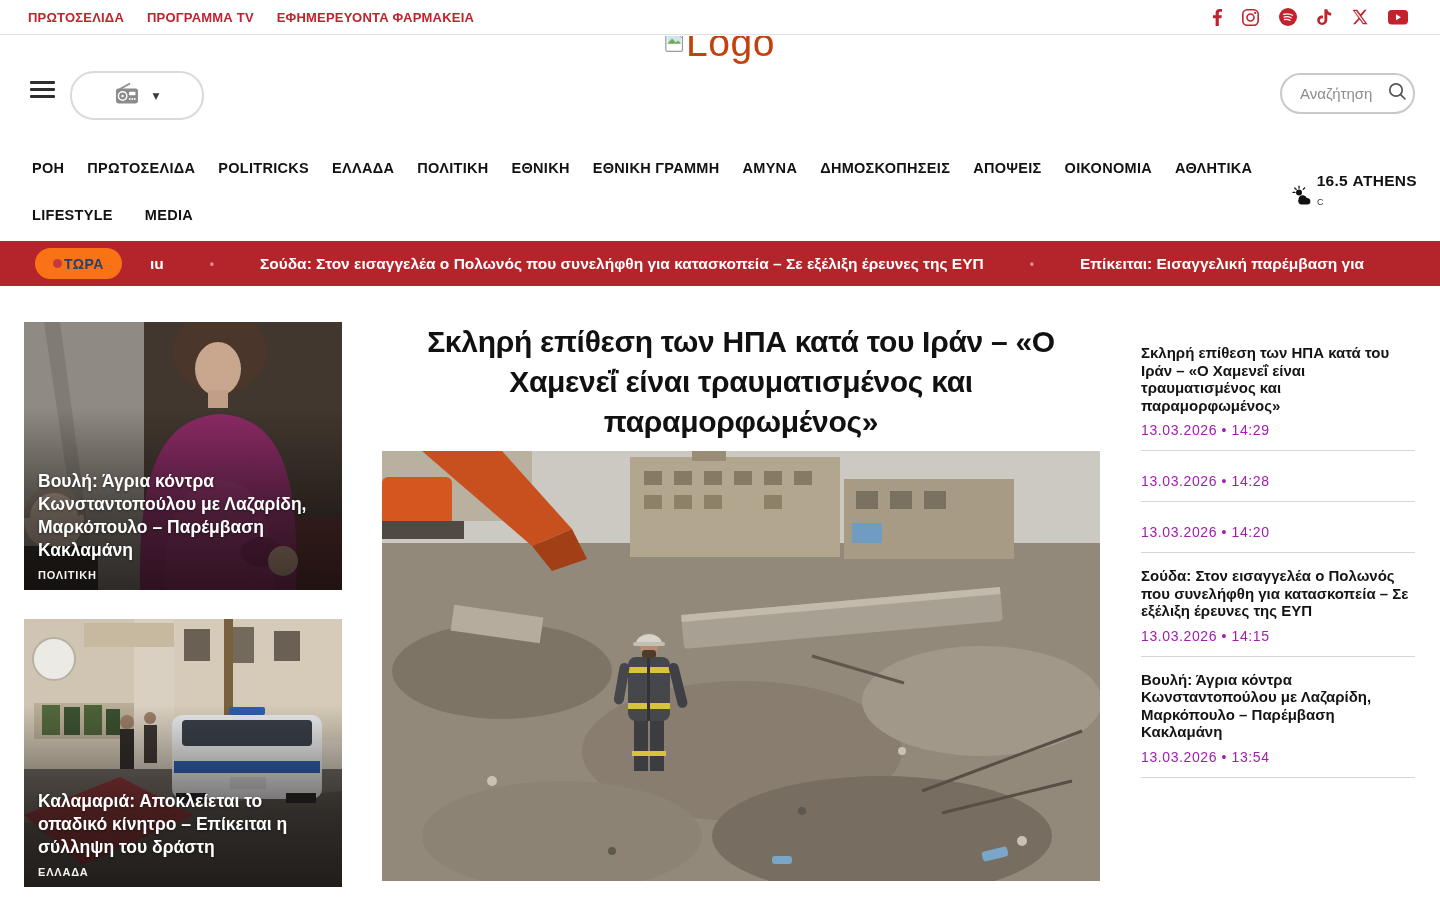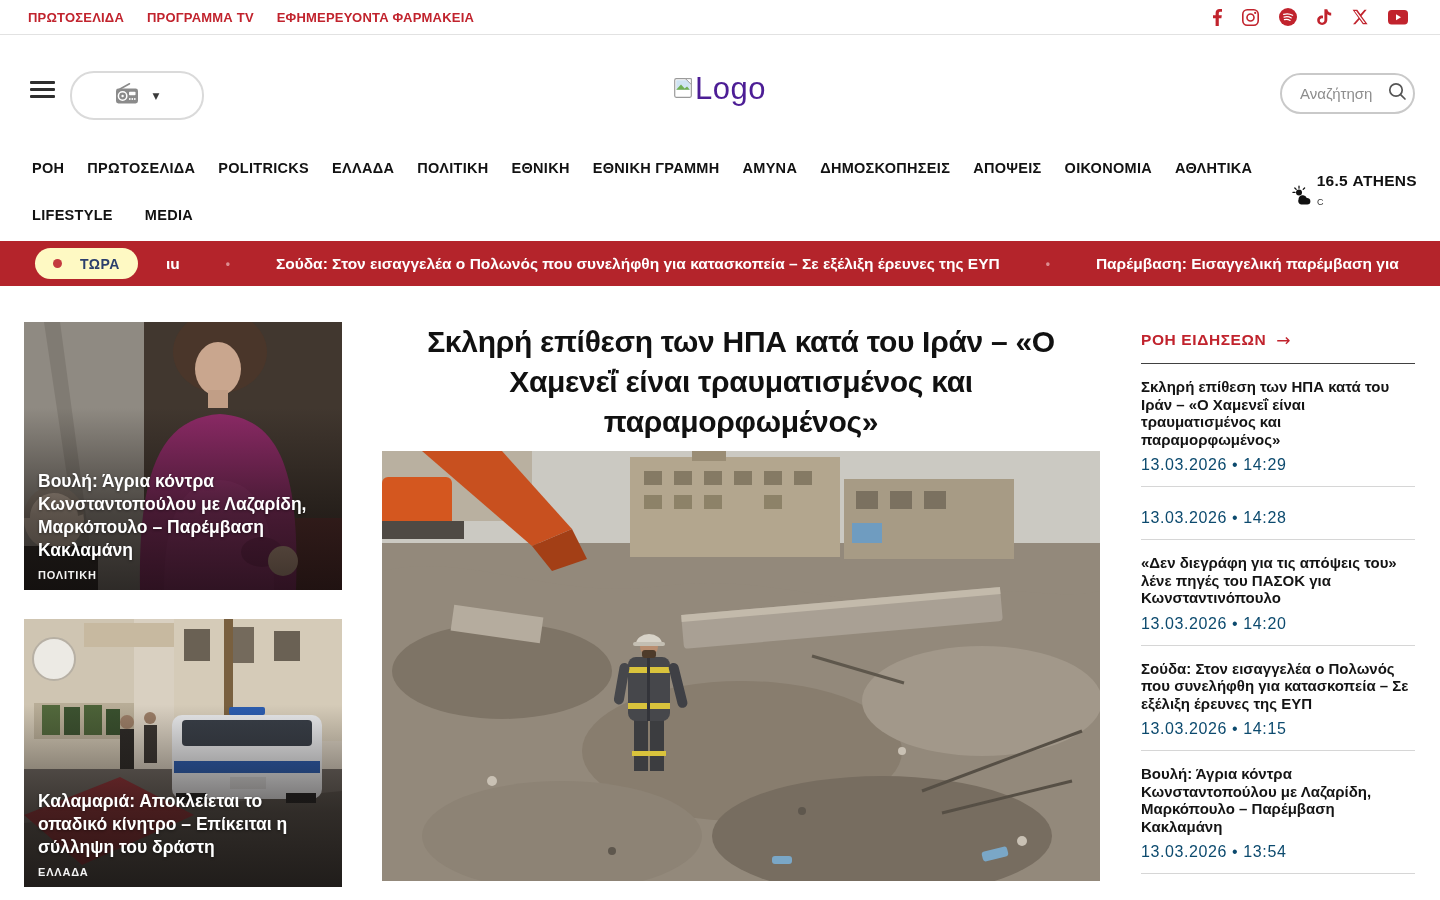--- a/index.html
+++ b/index.html
@@ -17,40 +17,40 @@
   .social svg{display:block;}
 
   
   .header{position:absolute;top:36px;left:0;right:0;height:114px;background:#fff;overflow:hidden;}
   .hamburger{position:absolute;left:30px;top:45px;width:25px;height:17px;display:flex;flex-direction:column;justify-content:space-between;cursor:pointer;background:none;border:0;padding:0;}
   .hamburger span{display:block;height:2.6px;background:#2e2e2e;border-radius:1px;}
   .radio-pill{position:absolute;left:70px;top:35px;width:130px;height:45px;border:2px solid #dadada;border-radius:24px;
               background:#fff;display:flex;align-items:center;justify-content:center;gap:13px;cursor:pointer;}
   .caret{font-family:"DejaVu Sans",sans-serif;font-size:9px;color:#3a3a3a;}
   .logo-wrap{position:absolute;left:50%;top:-10px;transform:translateX(-50%);display:flex;align-items:flex-end;gap:3px;cursor:pointer;}
-  .logo-text{font-size:31px;line-height:33px;color:#4c1d95;letter-spacing:.5px;margin-top:46px;}
+  .logo-text{font-size:39px;line-height:33px;color:#c2410c;letter-spacing:.5px;}
   .logo-broken{margin-bottom:3px;}
   .search-pill{position:absolute;right:25px;top:37px;width:135px;height:41px;border:2px solid #c9c9c9;border-radius:22px;
                display:flex;align-items:center;justify-content:space-between;padding:0 13px 0 16px;box-sizing:border-box;background:#fff;}
   .search-pill input{border:0;outline:0;width:86px;font-size:15px;color:#6d28d9;font-family:"Liberation Sans",sans-serif;background:transparent;}
   .search-pill input::placeholder{color:#8d8d8d;opacity:1;}
 
   
   .nav{position:absolute;top:150px;left:0;right:0;height:92px;background:#fff;}
   .nav-row1{position:absolute;left:32px;top:10px;display:flex;gap:23px;}
   .nav-row2{position:absolute;left:32px;top:57px;display:flex;gap:32px;}
   .nav a{font-weight:bold;font-size:14.5px;color:#121212;letter-spacing:.3px;white-space:nowrap;}
   .weather{position:absolute;right:23px;top:22px;width:120px;height:38px;}
   .w-line{position:absolute;right:0;top:0;font-weight:bold;font-size:15.5px;color:#111;white-space:nowrap;letter-spacing:.3px;margin-left:40px;}
   .w-icon{position:absolute;left:-5px;top:13px;}
   .w-unit{position:absolute;left:20px;top:25px;font-size:9px;color:#333;}
 
   
   .ticker{position:absolute;top:241px;left:0;right:0;height:45px;background:#b4242b;display:flex;align-items:center;overflow:hidden;}
-  .now-pill{margin-left:35px;flex:none;background:#fef9c3;border-radius:17px;height:31px;padding:0 18px;display:flex;align-items:center;gap:18px;}
+  .now-pill{margin-left:35px;flex:none;background:#f97316;border-radius:17px;height:31px;padding:0 18px;display:flex;align-items:center;gap:2px;}
   .now-dot{width:9px;height:9px;border-radius:50%;background:#c43a40;}
   .now-label{color:#2b3f6d;font-weight:bold;font-size:14px;letter-spacing:.5px;}
   .ticker-track{display:flex;align-items:center;white-space:nowrap;margin-left:28px;color:#fff;font-weight:bold;font-size:15.5px;}
   .ticker-sep{color:#dc8d90;margin:0 46px;font-size:12px;}
   .ticker-item{color:#fff;}
 
   
   .card{position:absolute;left:24px;width:318px;height:268px;overflow:hidden;background:#777;cursor:pointer;}
   .card1{top:322px;} .card2{top:619px;}
   .card svg{position:absolute;inset:0;}
@@ -65,21 +65,21 @@
   .main-img{position:absolute;left:382px;top:451px;width:718px;height:430px;background:#8d857a;overflow:hidden;cursor:pointer;}
   .main-img svg{display:block;}
 
   
   .sidebar{position:absolute;left:1141px;top:330px;width:274px;}
   .sb-head{display:flex;align-items:center;gap:10px;color:#c1232d;font-weight:bold;font-size:15.5px;letter-spacing:.6px;
            padding-bottom:13px;border-bottom:1px solid #414141;cursor:pointer;}
   .sb-arrow{font-family:"DejaVu Sans",sans-serif;font-size:17px;font-weight:normal;}
   .sb-item{padding:14px 0 12px;border-bottom:1px solid #d6d6d6;}
   .sb-title{font-weight:bold;font-size:15px;line-height:17.5px;color:#141414;cursor:pointer;}
-  .sb-date{margin-top:8px;color:#0c4a6e;font-size:16px;letter-spacing:.6px;}
+  .sb-date{margin-top:8px;color:#a21caf;font-size:14px;letter-spacing:.6px;}
 </style>
 </head>
 <body>
 
 <div class="page">
 
   <div class="topbar">
     <div class="topbar-links">
       <a>ΠΡΩΤΟΣΕΛΙΔΑ</a>
       <a>ΠΡΟΓΡΑΜΜΑ TV</a>
@@ -198,21 +198,21 @@
   <div class="ticker">
     <div class="now-pill">
       <span class="now-dot"></span>
       <span class="now-label">ΤΩΡΑ</span>
     </div>
     <div class="ticker-track">
       <a class="ticker-item">ιu</a>
       <span class="ticker-sep">•</span>
       <a class="ticker-item">Σούδα: Στον εισαγγελέα ο Πολωνός που συνελήφθη για κατασκοπεία – Σε εξέλιξη έρευνες της ΕΥΠ</a>
       <span class="ticker-sep">•</span>
-      <a class="ticker-item">Παρέμβαση: Εισαγγελική παρέμβαση για</a>
+      <a class="ticker-item">Επίκειται: Εισαγγελική παρέμβαση για</a>
     </div>
   </div>
 
   <a class="card card1">
     <svg viewBox="0 0 318 268">
       <rect width="318" height="268" fill="#6a6158"></rect>
       <rect x="0" y="0" width="120" height="268" fill="#8f8a82"></rect>
       <path d="M20 0 60 268 72 268 36 0z" fill="#716c63" opacity=".5"></path>
       <rect x="120" y="0" width="198" height="268" fill="#41372f"></rect>
       <rect x="170" y="196" width="148" height="72" fill="#5a2d2c"></rect>
@@ -329,34 +329,29 @@
       <rect x="238" y="212" width="10" height="42" rx="5" fill="#46474b" transform="rotate(10 243 214)"></rect>
       <rect x="286" y="212" width="10" height="46" rx="5" fill="#3f4045" transform="rotate(-14 291 214)"></rect>
       <circle cx="267" cy="196" r="9" fill="#b98e70"></circle>
       <rect x="260" y="199" width="14" height="8" rx="3" fill="#4e3b2a"></rect>
       <path d="M254 193 a13 10 0 0 1 26 0z" fill="#d8d3c8"></path>
       <rect x="251" y="191" width="32" height="4" rx="2" fill="#c3beb2"></rect>
     </svg>
   </a>
 
   <div class="sidebar">
-    <a class="sb-head">
-      <span>ΡΟΗ ΕΙΔΗΣΕΩΝ</span>
-      <span class="sb-arrow">→</span>
-    </a>
 
     <div class="sb-item">
       <a class="sb-title" style="display:block">Σκληρή επίθεση των ΗΠΑ κατά του Ιράν – «Ο Χαμενεΐ είναι τραυματισμένος και παραμορφωμένος»</a>
       <div class="sb-date">13.03.2026 • 14:29</div>
     </div>
     <div class="sb-item">
       <div class="sb-date">13.03.2026 • 14:28</div>
     </div>
     <div class="sb-item">
-      <a class="sb-title" style="display:block">«Δεν διεγράφη για τις απόψεις του» λένε πηγές του ΠΑΣΟΚ για Κωνσταντινόπουλο</a>
       <div class="sb-date">13.03.2026 • 14:20</div>
     </div>
     <div class="sb-item">
       <a class="sb-title" style="display:block">Σούδα: Στον εισαγγελέα ο Πολωνός που συνελήφθη για κατασκοπεία – Σε εξέλιξη έρευνες της ΕΥΠ</a>
       <div class="sb-date">13.03.2026 • 14:15</div>
     </div>
     <div class="sb-item">
       <a class="sb-title" style="display:block">Βουλή: Άγρια κόντρα Κωνσταντοπούλου με Λαζαρίδη, Μαρκόπουλο – Παρέμβαση Κακλαμάνη</a>
       <div class="sb-date">13.03.2026 • 13:54</div>
     </div>

